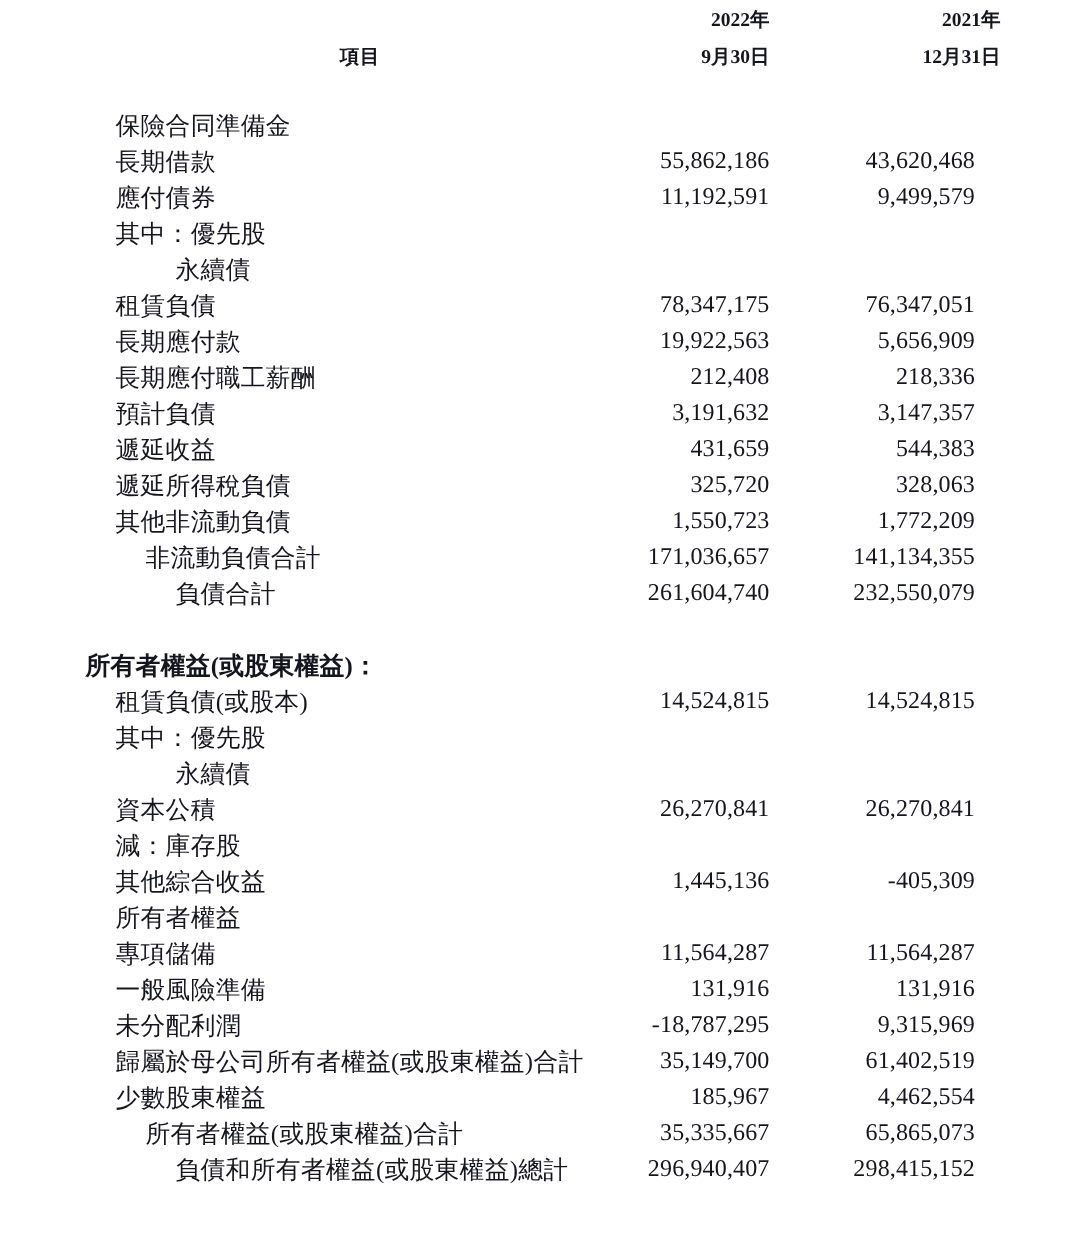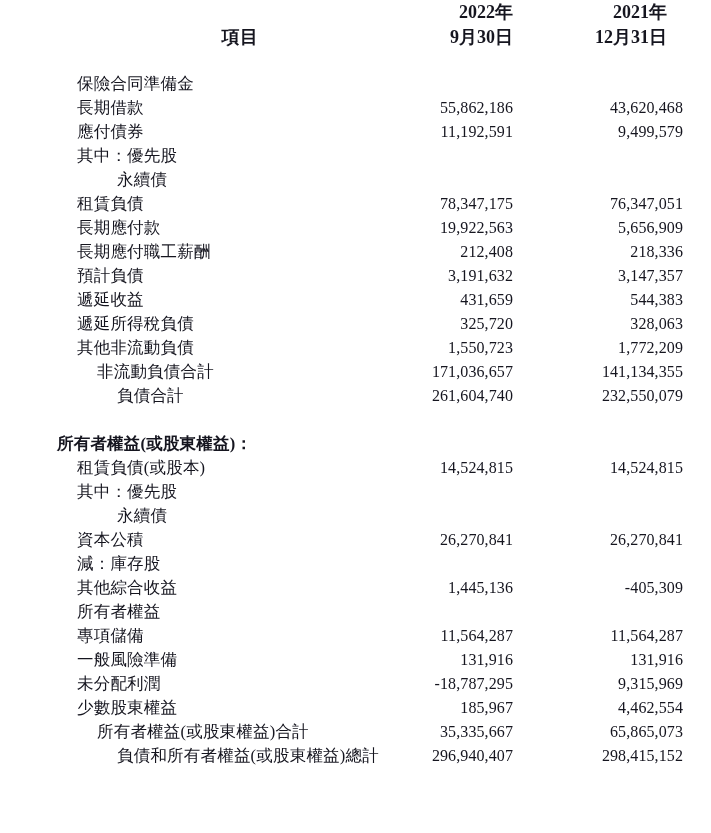--- a/index.html
+++ b/index.html
@@ -33,21 +33,21 @@
 
   table.fin col.c-label { width: 423px; }
   table.fin col.c-v1    { width: 134px; }
   table.fin col.c-v2    { width: 154px; }
 
   
   thead th {
     padding: 0;
     font-weight: bold;
     vertical-align: bottom;
-    font-size: 18px;
+    font-size: 13px;
     line-height: 25px;
   }
   .hdr-item {
     text-align: center;
     padding-left: 57px !important;
     letter-spacing: 0.5px;
   }
   .hdr-num {
     text-align: right;
     padding-right: 44px !important;
@@ -73,21 +73,21 @@
   td.label {
     text-align: left;
     letter-spacing: 0.2px;
   }
   td.num {
     text-align: right;
     font-size: 16px;
     letter-spacing: 0.1px;
   }
   td.num.v1 { padding-right: 44px; }
-  td.num.v2 { padding-right: 28px; }
+  td.num.v2 { padding-right: 61px; }
 
   
   .ind0 { padding-left: 57px !important; }
   .ind1 { padding-left: 77px !important; }
   .ind2 { padding-left: 97px !important; margin-top: 48px; }
   .ind3 { padding-left: 117px !important; }
 
   .section-head { font-weight: bold; letter-spacing: 0.5px; }
 
   tr.gap td { height: 24px; line-height: 24px; }
@@ -247,20 +247,25 @@
           <td class="label ind1">一般風險準備</td>
           <td class="num v1">131,916</td>
           <td class="num v2">131,916</td>
         </tr>
         <tr>
           <td class="label ind1">未分配利潤</td>
           <td class="num v1">-18,787,295</td>
           <td class="num v2">9,315,969</td>
         </tr>
         <tr>
+          <td class="label ind1">歸屬於母公司所有者權益(或股東權益)合計</td>
+          <td class="num v1">35,149,700</td>
+          <td class="num v2">61,402,519</td>
+        </tr>
+        <tr>
           <td class="label ind1">少數股東權益</td>
           <td class="num v1">185,967</td>
           <td class="num v2">4,462,554</td>
         </tr>
         <tr>
           <td class="label ind2">所有者權益(或股東權益)合計</td>
           <td class="num v1">35,335,667</td>
           <td class="num v2">65,865,073</td>
         </tr>
         <tr>

